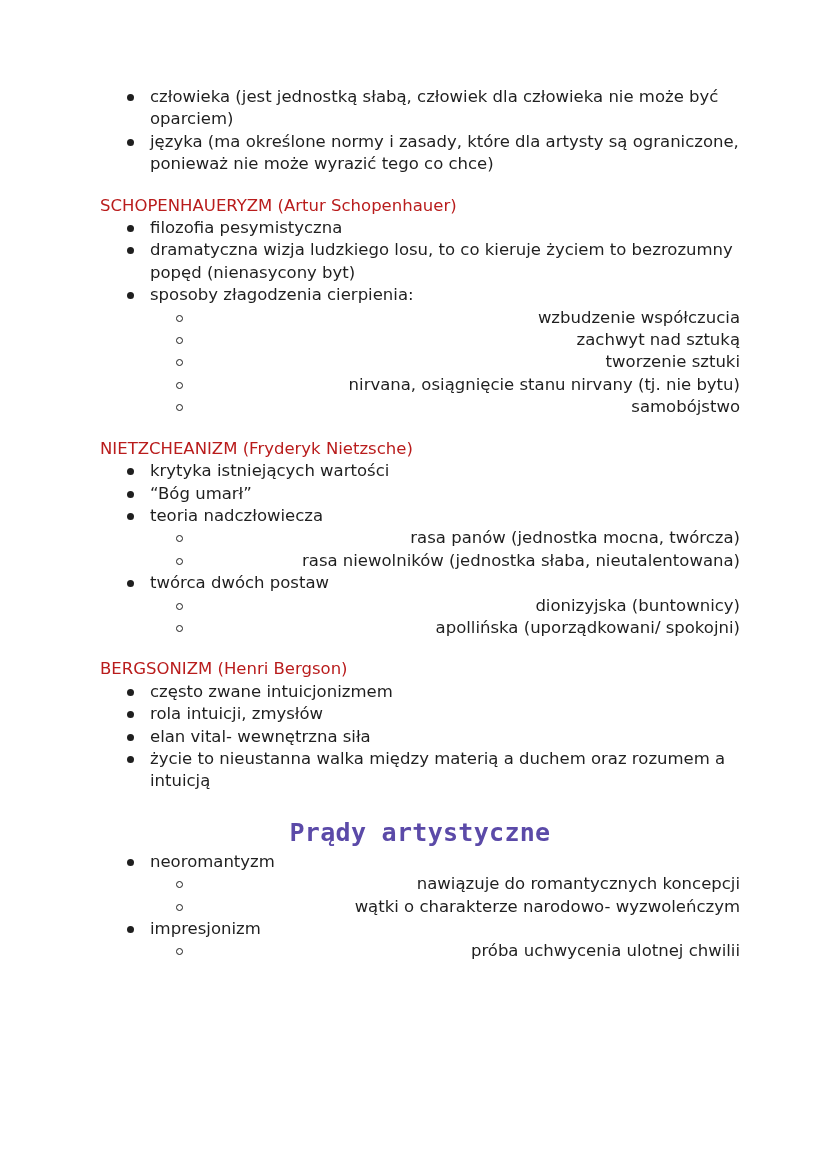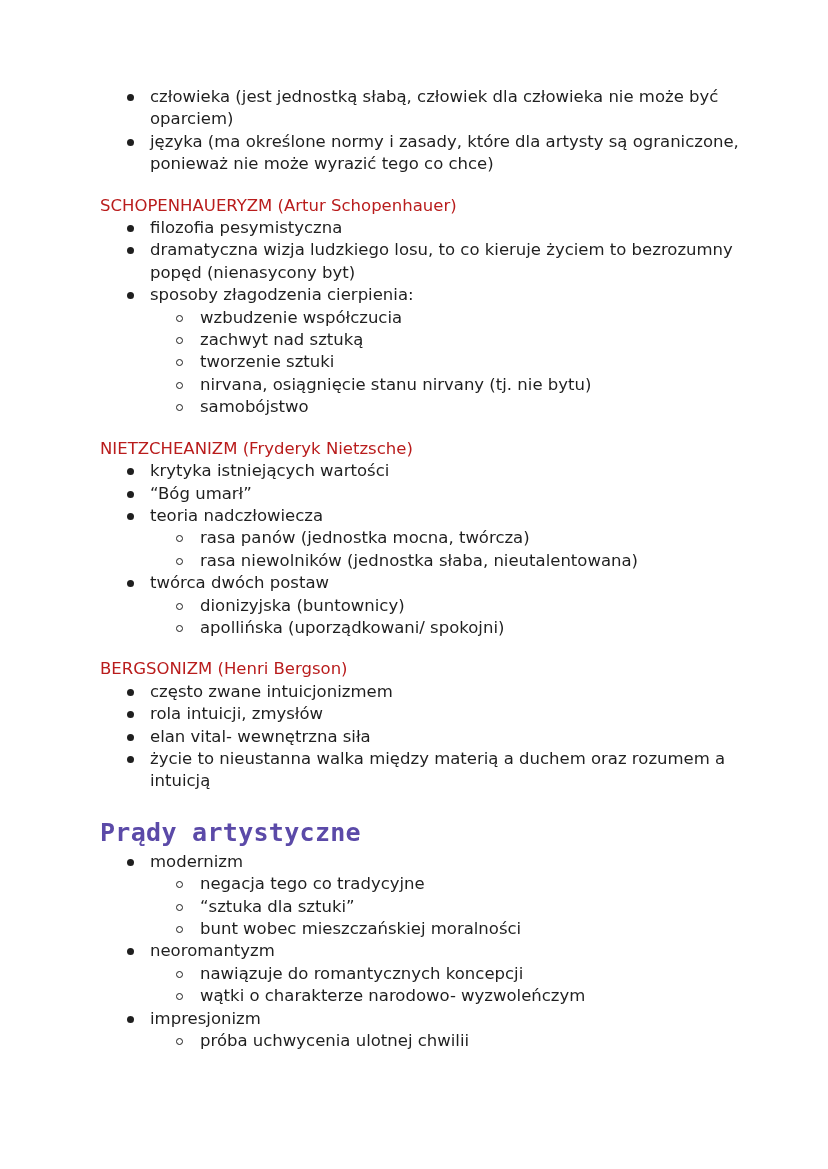--- a/index.html
+++ b/index.html
@@ -8,32 +8,33 @@
       font-family: "DejaVu Sans", sans-serif; color: #1f1f1f;
       font-size: 16.5px;
     }
     .page { position: absolute; left: 100px; top: 86px; width: 640px; }
     ul { list-style: none; margin: 0; padding: 0; }
     .l1 > li { position: relative; padding-left: 50px; line-height: 22.4px; }
     .l1 > li > .bullet {
       position: absolute; left: 27px; top: 8px; width: 7px; height: 7px;
       background: #1f1f1f; border-radius: 50%;
     }
-    .l2 > li { position: relative; padding-left: 100px; margin-left: -50px; line-height: 22.4px; }
+    .l2 > li { position: relative; padding-left: 100px; margin-left: -50px; line-height: 22.4px; text-align: right; }
     .l2 > li > .bullet {
       position: absolute; left: 76px; top: 8px; width: 5px; height: 5px;
       border: 1.3px solid #1f1f1f; border-radius: 50%; background: transparent;
     }
     .section-heading {
       color: #b91c1c; font-size: 16.5px; line-height: 22.4px; margin-top: 19px;
     }
     .big-heading {
       color: #5b4aa8; font-family: "DejaVu Sans Mono", monospace; font-weight: bold;
       font-size: 25px; line-height: 30px; margin-top: 25px; margin-bottom: 3px;
       letter-spacing: 0.3px;
+      text-align: center;
     }
   </style>
 </head>
 <body>
 
 <div class="page">
 
   <ul class="l1">
     <li><span class="bullet"></span><span>człowieka (jest jednostką słabą, człowiek dla człowieka nie może być oparciem)</span></li>
     <li><span class="bullet"></span><span>języka (ma określone normy i zasady, które dla artysty są ograniczone, ponieważ nie może wyrazić tego co chce)</span></li>
@@ -75,27 +76,20 @@
   <div class="section-heading">BERGSONIZM (Henri Bergson)</div>
   <ul class="l1">
     <li><span class="bullet"></span><span>często zwane intuicjonizmem</span></li>
     <li><span class="bullet"></span><span>rola intuicji, zmysłów</span></li>
     <li><span class="bullet"></span><span>elan vital- wewnętrzna siła</span></li>
     <li><span class="bullet"></span><span>życie to nieustanna walka między materią a duchem oraz rozumem a intuicją</span></li>
   </ul>
 
   <div class="big-heading">Prądy artystyczne</div>
   <ul class="l1">
-    <li><span class="bullet"></span><span>modernizm</span>
-      <ul class="l2">
-        <li><span class="bullet"></span><span>negacja tego co tradycyjne</span></li>
-        <li><span class="bullet"></span><span>“sztuka dla sztuki”</span></li>
-        <li><span class="bullet"></span><span>bunt wobec mieszczańskiej moralności</span></li>
-      </ul>
-    </li>
     <li><span class="bullet"></span><span>neoromantyzm</span>
       <ul class="l2">
         <li><span class="bullet"></span><span>nawiązuje do romantycznych koncepcji</span></li>
         <li><span class="bullet"></span><span>wątki o charakterze narodowo- wyzwoleńczym</span></li>
       </ul>
     </li>
     <li><span class="bullet"></span><span>impresjonizm</span>
       <ul class="l2">
         <li><span class="bullet"></span><span>próba uchwycenia ulotnej chwilii</span></li>
       </ul>

